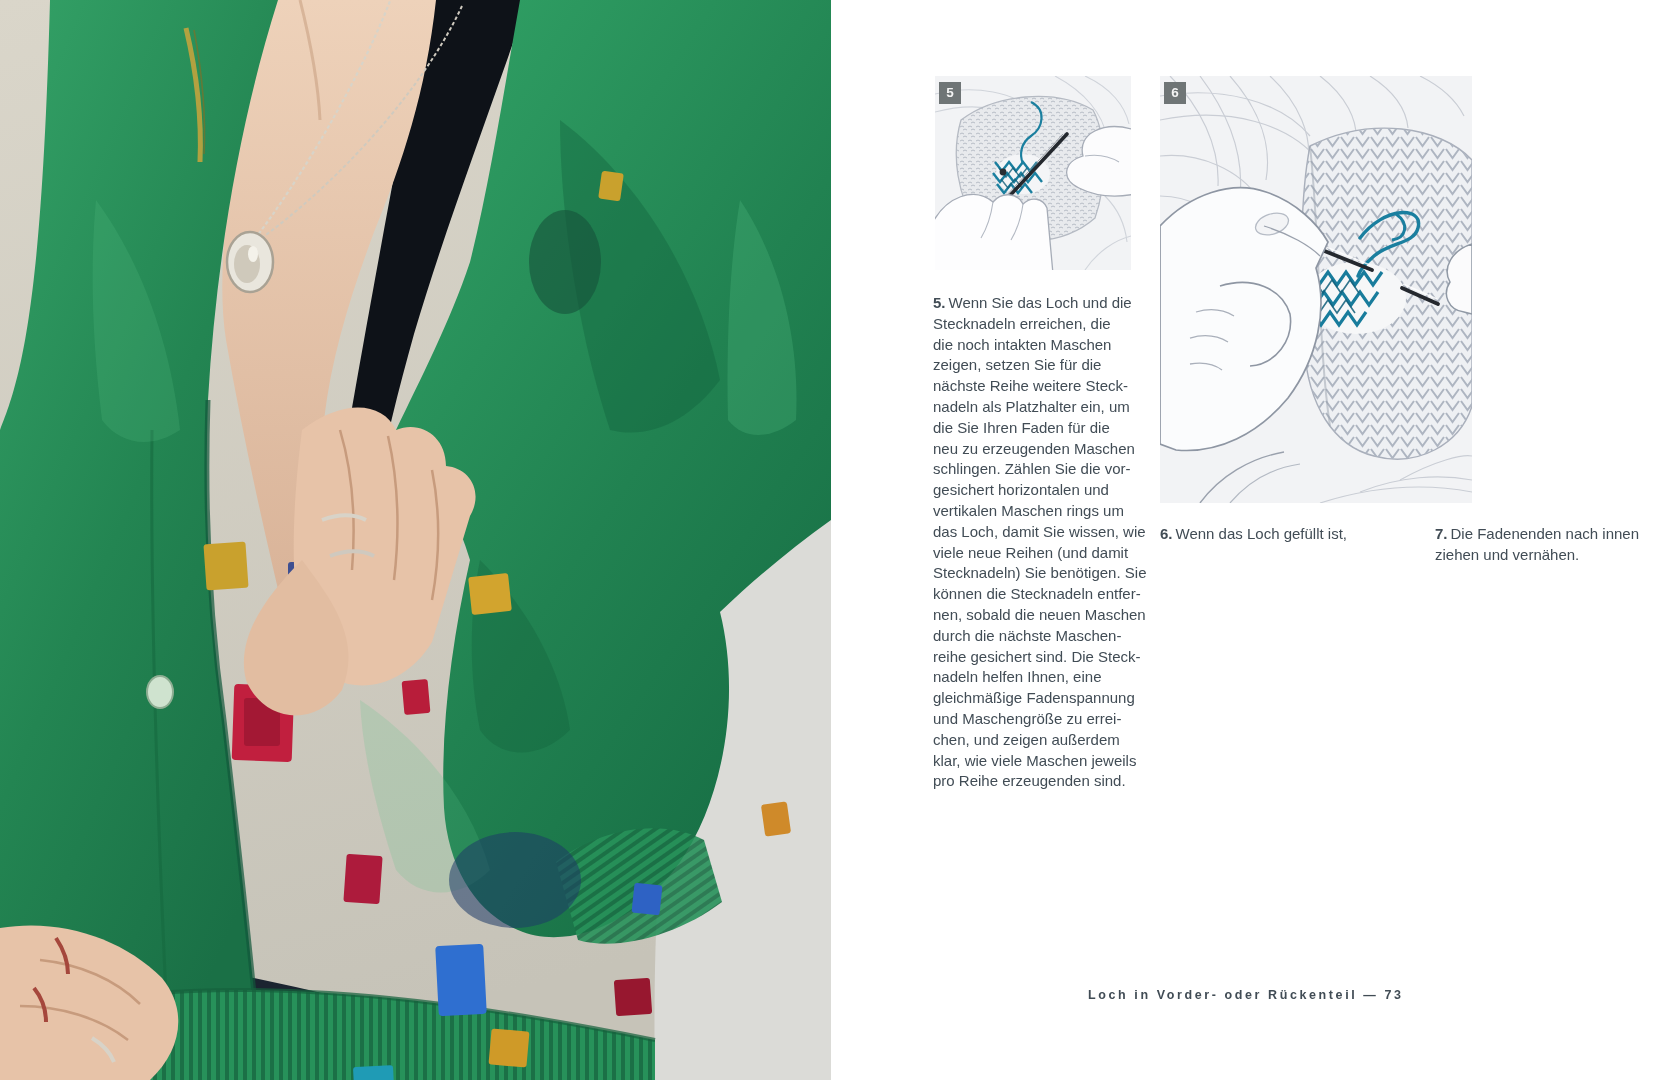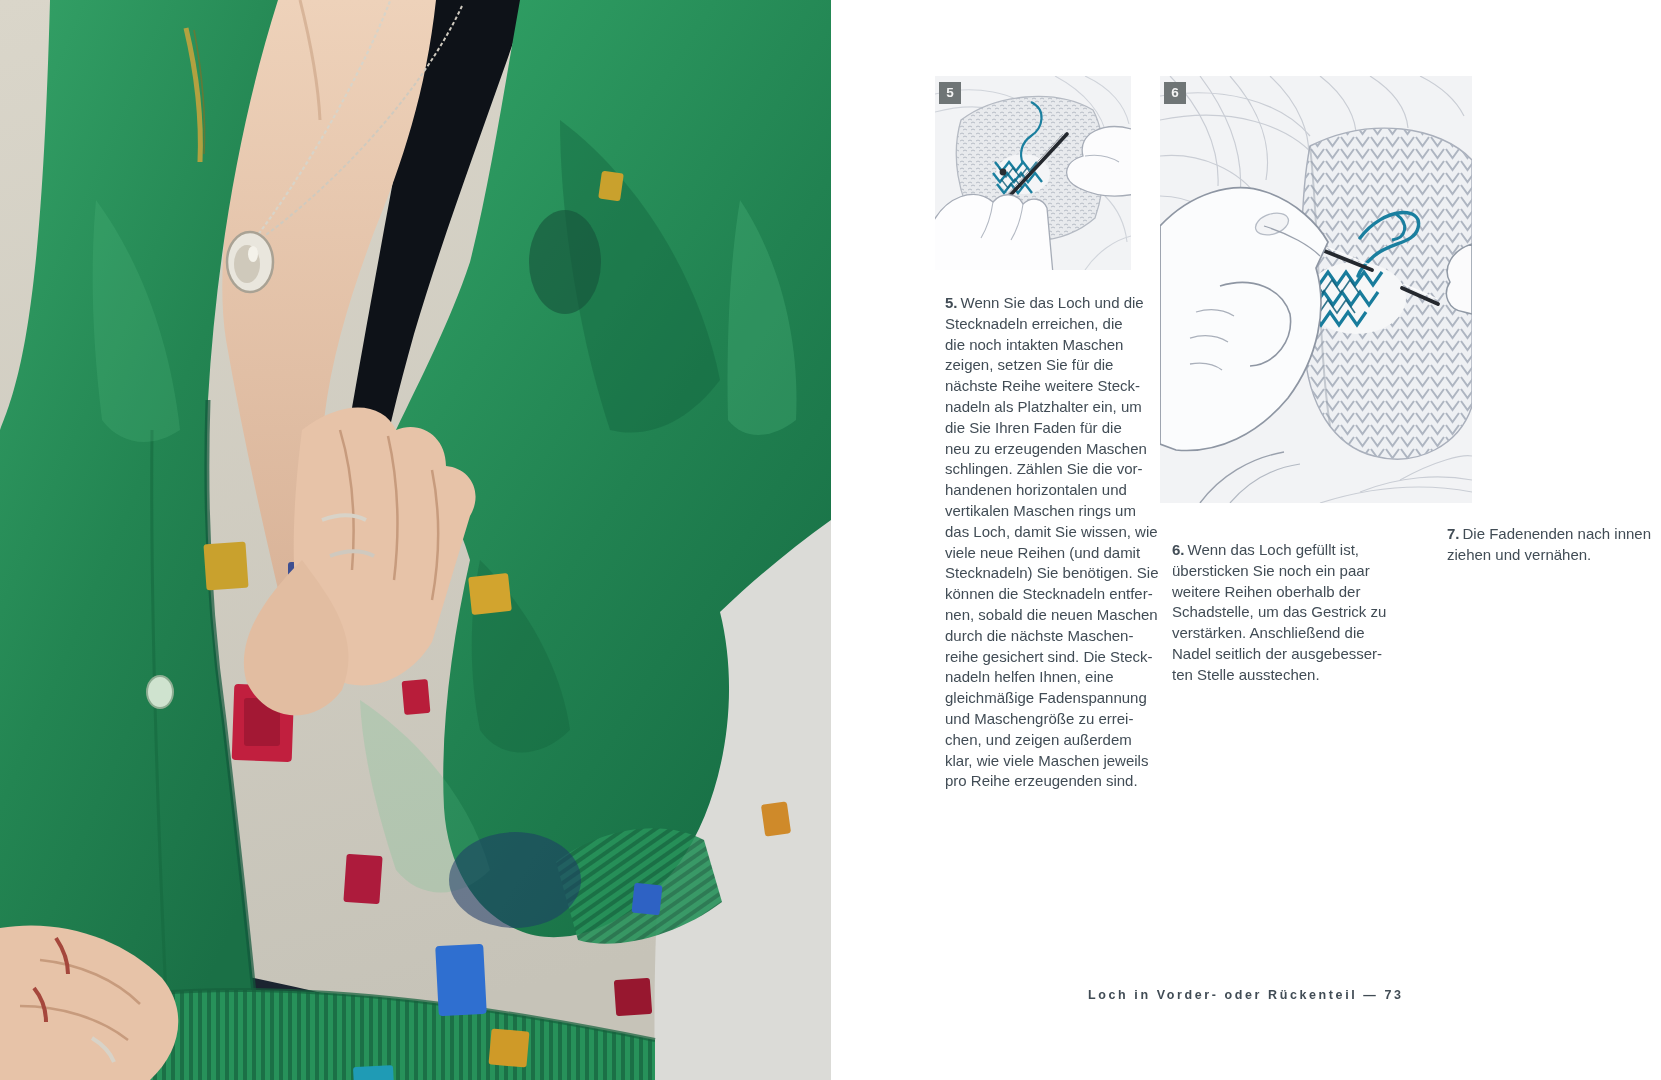--- a/index.html
+++ b/index.html
@@ -16,25 +16,25 @@
   }
   .photo{position:absolute;left:0;top:0;width:831px;height:1080px;overflow:hidden;}
   .fig{position:absolute;background:#f2f3f5;overflow:hidden;}
   .fig5{left:935px;top:76px;width:196px;height:194px;}
   .fig6{left:1160px;top:76px;width:312px;height:427px;}
   .badge{
     position:absolute;left:4px;top:6px;width:22px;height:22px;
     background:var(--badge-bg);color:#f4f4f4;font-size:13.5px;font-weight:700;
     display:flex;align-items:center;justify-content:center;line-height:1;
   }
-  .step{position:absolute;color:var(--body-text);font-size:15px;line-height:20.8px;margin-left:12px;}
+  .step{position:absolute;color:var(--body-text);font-size:15px;line-height:20.8px;}
   .step .line{white-space:nowrap;}
   .step .num{font-weight:700;padding-right:3px;}
   .step5{left:933px;top:293px;width:220px;}
-  .step6{left:1160px;top:540px;width:226px;}
+  .step6{left:1160px;top:524px;width:226px;}
   .step7{left:1435px;top:524px;width:215px;}
   .footer{
     position:absolute;left:1088px;top:988px;
     color:var(--body-text);font-size:12.5px;letter-spacing:2.6px;white-space:nowrap;font-weight:bold;
   }
 </style>
 </head>
 <body>
 
 <div class="photo">
@@ -275,48 +275,40 @@
   <div class="line"><span class="num">5.</span><span>Wenn Sie das Loch und die</span></div>
   <div>
       <div class="line">Stecknadeln erreichen, die</div>
       <div class="line">die noch intakten Maschen</div>
       <div class="line">zeigen, setzen Sie für die</div>
       <div class="line">nächste Reihe weitere Steck-</div>
       <div class="line">nadeln als Platzhalter ein, um</div>
       <div class="line">die Sie Ihren Faden für die</div>
       <div class="line">neu zu erzeugenden Maschen</div>
       <div class="line">schlingen. Zählen Sie die vor-</div>
-      <div class="line">handenen horizontalen und</div>
+      <div class="line">gesichert horizontalen und</div>
       <div class="line">vertikalen Maschen rings um</div>
       <div class="line">das Loch, damit Sie wissen, wie</div>
       <div class="line">viele neue Reihen (und damit</div>
       <div class="line">Stecknadeln) Sie benötigen. Sie</div>
       <div class="line">können die Stecknadeln entfer-</div>
       <div class="line">nen, sobald die neuen Maschen</div>
       <div class="line">durch die nächste Maschen-</div>
       <div class="line">reihe gesichert sind. Die Steck-</div>
       <div class="line">nadeln helfen Ihnen, eine</div>
       <div class="line">gleichmäßige Fadenspannung</div>
       <div class="line">und Maschengröße zu errei-</div>
       <div class="line">chen, und zeigen außerdem</div>
       <div class="line">klar, wie viele Maschen jeweils</div>
       <div class="line">pro Reihe erzeugenden sind.</div>
     </div>
 </div>
 
 <div class="step step6">
   <div class="line"><span class="num">6.</span><span>Wenn das Loch gefüllt ist,</span></div>
-  <div>
-      <div class="line">übersticken Sie noch ein paar</div>
-      <div class="line">weitere Reihen oberhalb der</div>
-      <div class="line">Schadstelle, um das Gestrick zu</div>
-      <div class="line">verstärken. Anschließend die</div>
-      <div class="line">Nadel seitlich der ausgebesser-</div>
-      <div class="line">ten Stelle ausstechen.</div>
-    </div>
 </div>
 
 <div class="step step7">
   <div class="line"><span class="num">7.</span><span>Die Fadenenden nach innen</span></div>
   <div>
       <div class="line">ziehen und vernähen.</div>
     </div>
 </div>
 
 <div class="footer">Loch in Vorder- oder Rückenteil — 73</div>

